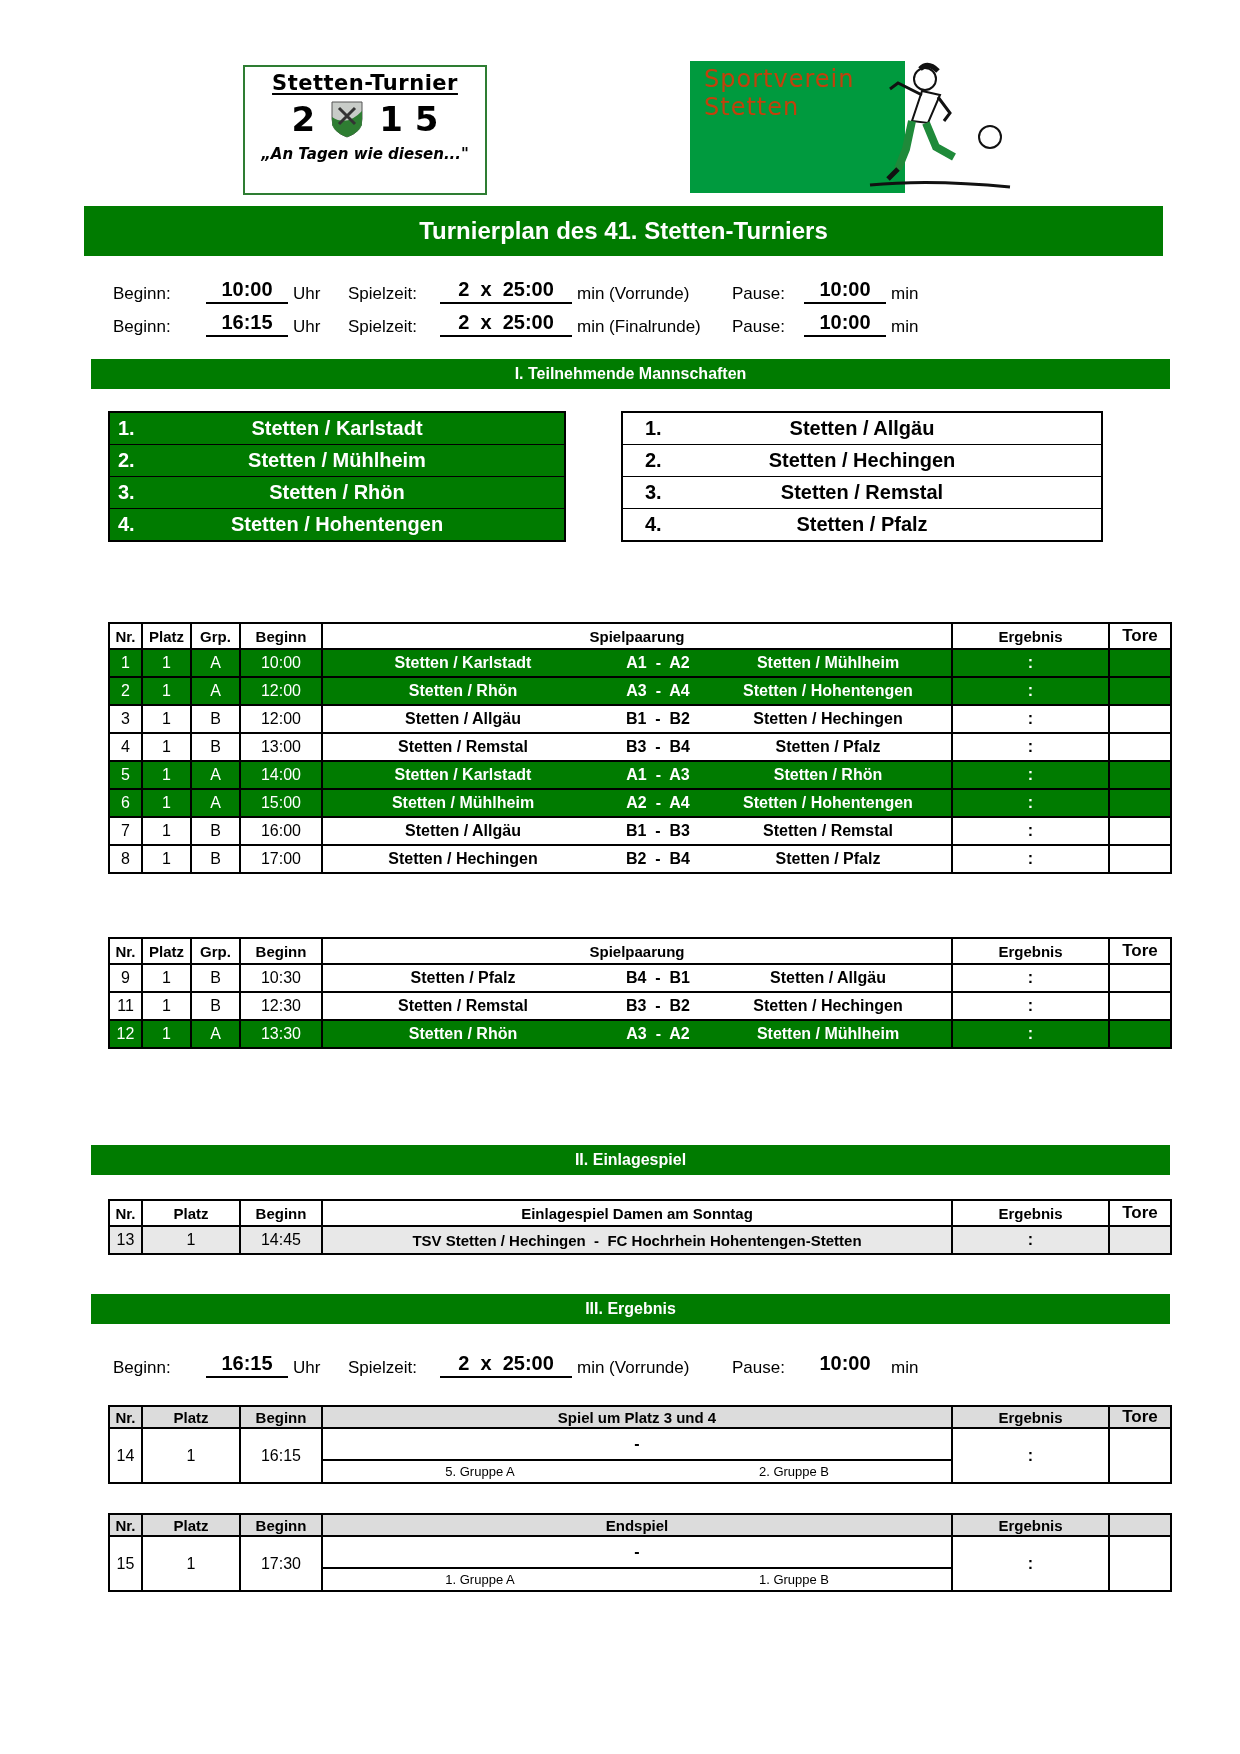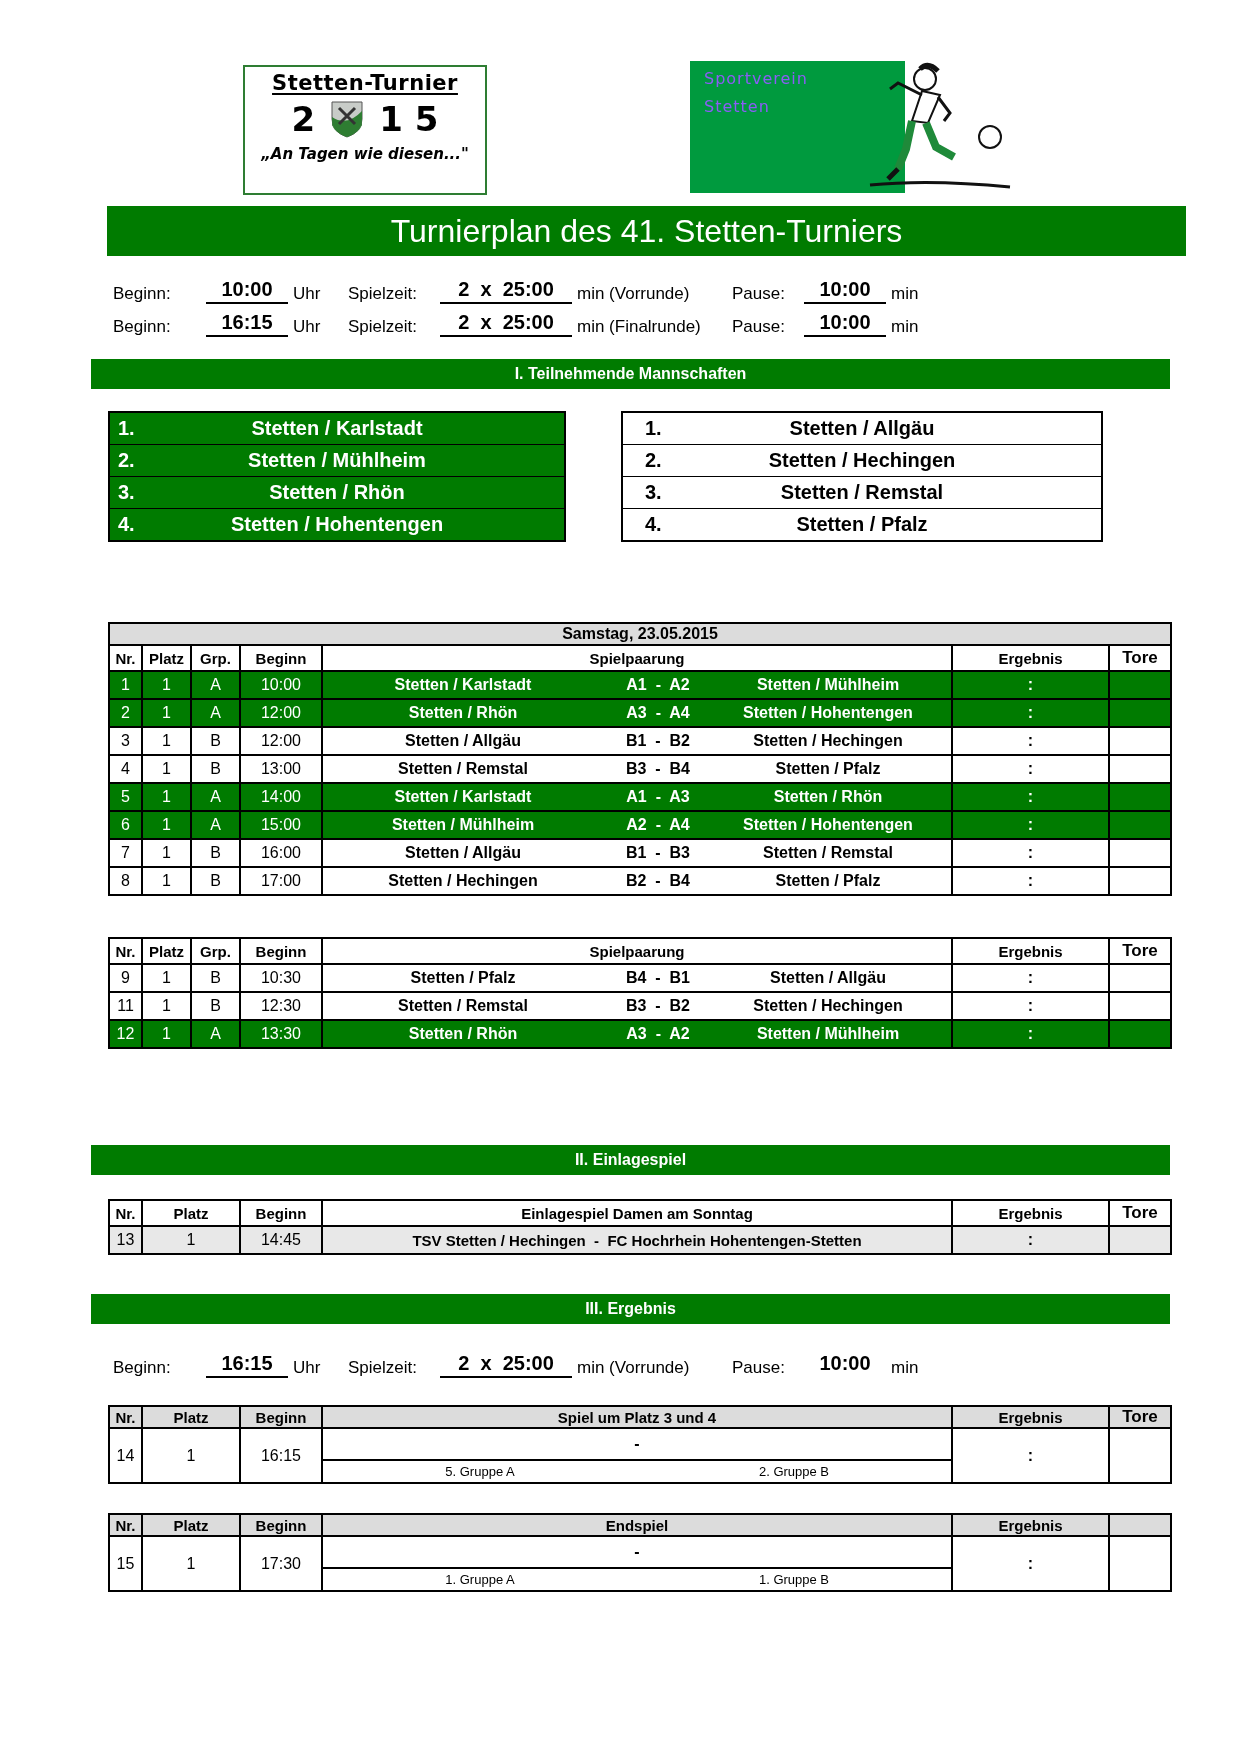--- a/index.html
+++ b/index.html
@@ -8,23 +8,23 @@
   .green { background:#007b00; color:#fff; }
 
   
   .logo-box { left:243px; top:65px; width:240px; height:126px; border:2px solid #2e7d32; background:#fff; text-align:center; }
   .logo-title { font-family:"DejaVu Sans", sans-serif; font-weight:bold; font-size:21px; margin-top:4px; text-decoration:underline; text-underline-offset:3px; letter-spacing:0.5px; }
   .logo-year { font-family:"DejaVu Sans", sans-serif; font-weight:bold; font-size:34px; margin-top:4px; display:flex; justify-content:center; align-items:center; gap:14px; }
   .shield { width:36px; height:40px; }
   .logo-slogan { font-family:"DejaVu Sans", sans-serif; font-style:italic; font-weight:bold; font-size:15px; margin-top:6px; }
   .club-logo { left:690px; top:61px; width:336px; height:132px; }
   .club-green { position:absolute; left:0; top:0; width:215px; height:132px; background:#009a3e; }
-  .club-text { position:absolute; left:14px; top:4px; color:#8b5cf6; font-family:"DejaVu Sans", sans-serif; font-size:16px; line-height:28px; letter-spacing:1px; }
-
-  .title-bar { left:107px; top:206px; width:1079px; height:50px; display:flex; align-items:center; justify-content:center; font-weight:normal; font-size:32px; }
+  .club-text { position:absolute; left:14px; top:4px; color:#c2410c; font-family:"DejaVu Sans", sans-serif; font-size:24px; line-height:28px; letter-spacing:1px; }
+
+  .title-bar { left:84px; top:206px; width:1079px; height:50px; display:flex; align-items:center; justify-content:center; font-weight:bold; font-size:24px; }
 
   .info-row { left:113px; height:28px; display:flex; align-items:flex-end; font-size:17px; }
   .info-row .lbl { display:inline-block; }
   .info-row .val { display:inline-block; font-weight:bold; font-size:20px; text-align:center; border-bottom:2px solid #000; padding-bottom:1px; }
   .info-row .val.nol { border-bottom:2px solid transparent; }
 
   .section-bar { left:91px; width:1079px; height:30px; display:flex; align-items:center; justify-content:center; font-weight:bold; font-size:16px; }
 
   
   .group { border:2px solid #000; }
@@ -166,23 +166,20 @@
   <colgroup>
       <col style="width:33px">
       <col style="width:49px">
       <col style="width:49px">
       <col style="width:82px">
       <col style="width:630px">
       <col style="width:157px">
       <col style="width:62px">
     </colgroup>
   <tbody>
-      <tr class="daybar">
-        <td colspan="7">Samstag, 23.05.2015</td>
-      </tr>
   <tr class="hdr">
     <td>Nr.</td>
     <td>Platz</td>
     <td>Grp.</td>
     <td>Beginn</td>
     <td>Spielpaarung</td>
     <td>Ergebnis</td>
     <td class="tore">Tore</td>
   </tr>
   <tr class="row g">

